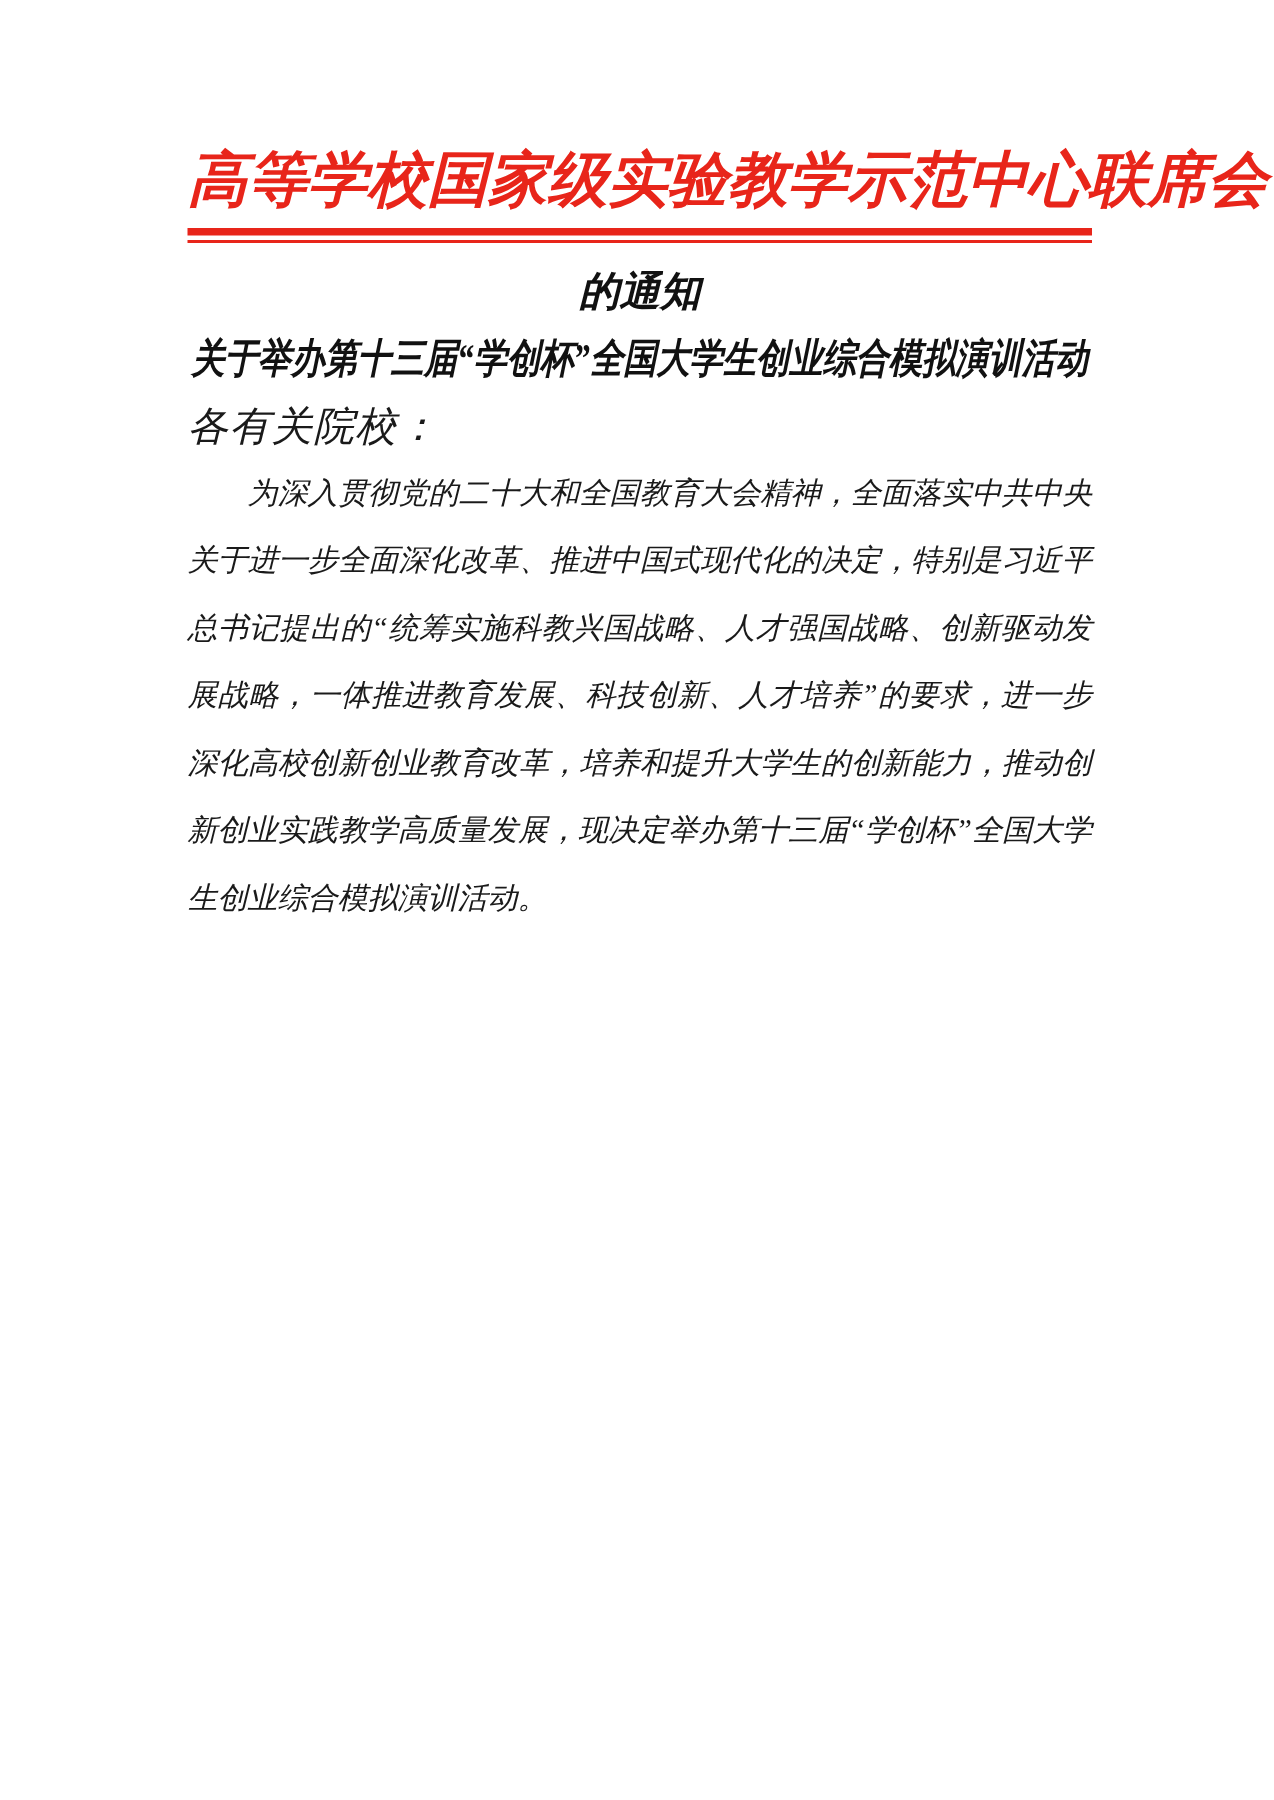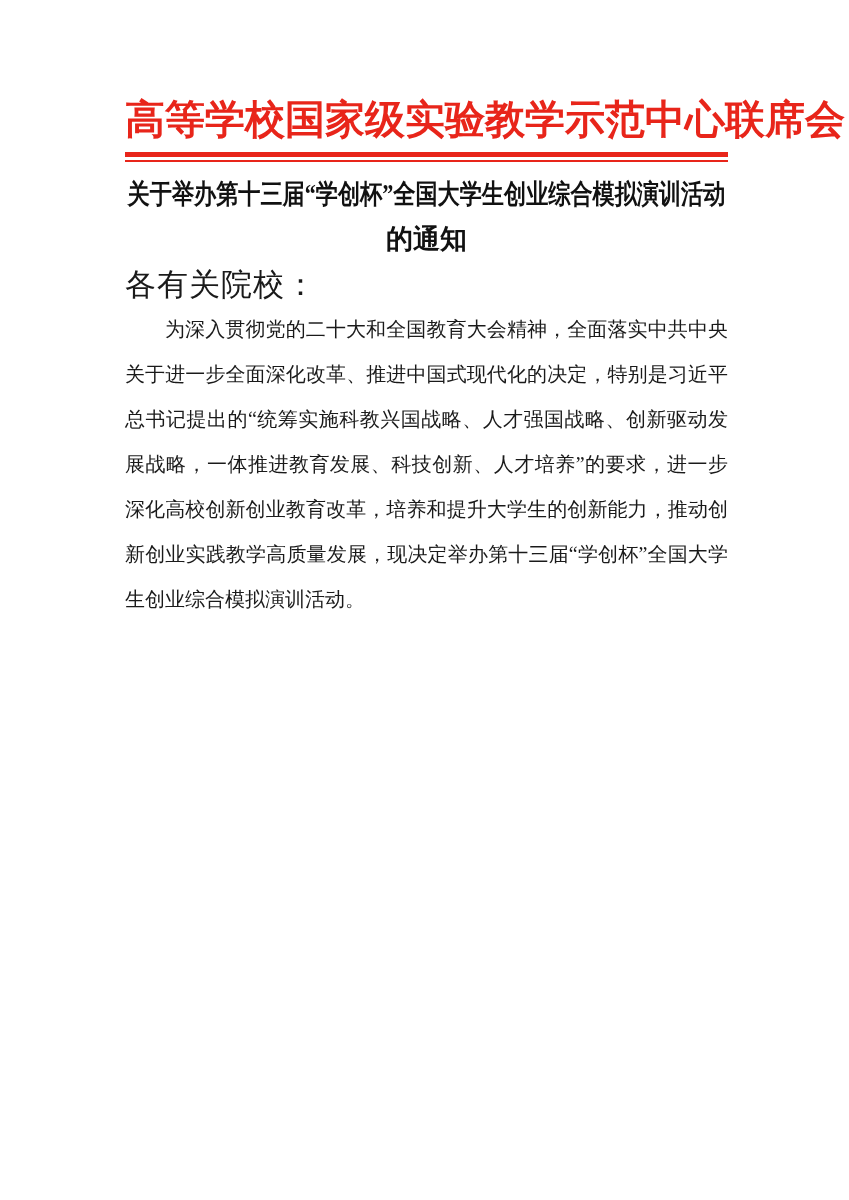--- a/index.html
+++ b/index.html
@@ -8,20 +8,21 @@
     width: 849px; height: 1200px;
     font-family: "Liberation Serif", "DejaVu Serif", serif;
     color: #1a1a1a;
     overflow: hidden;
   }
   .page {
     width: 849px; height: 1184px;
     padding: 98px 121px 0 125px;
     background: #ffffff;
     overflow: hidden;
+    font-style: italic;
   }
   .header-title {
     font-size: 40px;
     font-weight: 700;
     color: var(--accent, #e8251a);
     text-align: center;
     line-height: 44px;
     white-space: nowrap;
   }
   .divider { margin-top: 10px; }
@@ -34,21 +35,21 @@
     font-size: 27px;
     line-height: 45px;
   }
   .nt-compress {
     display: block;
     white-space: nowrap;
     transform: scaleX(0.82);
     transform-origin: 50% 50%;
   }
   .salutation {
-    font-size: 31px;
+    font-size: 27px;
     line-height: 45px;
     letter-spacing: 1px;
   }
   .body-text p {
     font-size: 20px;
     line-height: 45px;
     text-align: justify;
     text-align-last: left;
     text-indent: 2em;
   }
@@ -60,24 +61,24 @@
 
   <div class="header-title">高等学校国家级实验教学示范中心联席会</div>
 
   <div class="divider">
     <div class="divider-thick"></div>
     <div class="divider-thin"></div>
   </div>
 
   <div class="notice-title">
     <div class="nt-line">
-      <span class="nt-compress">关于举办第十三届“学创杯”全国大学生创业综合模拟演训活动</span>
+      <span>的通知</span>
     </div>
     <div class="nt-line">
-      <span>的通知</span>
+      <span class="nt-compress">关于举办第十三届“学创杯”全国大学生创业综合模拟演训活动</span>
     </div>
   </div>
 
   <div class="salutation">各有关院校：</div>
 
   <div class="body-text">
     <p>为深入贯彻党的二十大和全国教育大会精神，全面落实中共中央关于进一步全面深化改革、推进中国式现代化的决定，特别是习近平总书记提出的“统筹实施科教兴国战略、人才强国战略、创新驱动发展战略，一体推进教育发展、科技创新、人才培养”的要求，进一步深化高校创新创业教育改革，培养和提升大学生的创新能力，推动创新创业实践教学高质量发展，现决定举办第十三届“学创杯”全国大学生创业综合模拟演训活动。</p>
   </div>
 
 </div>

